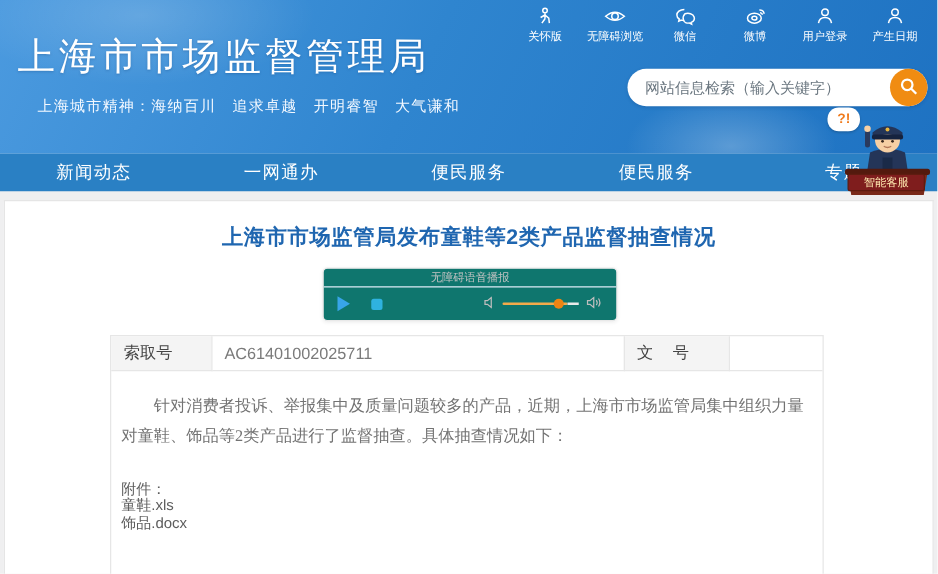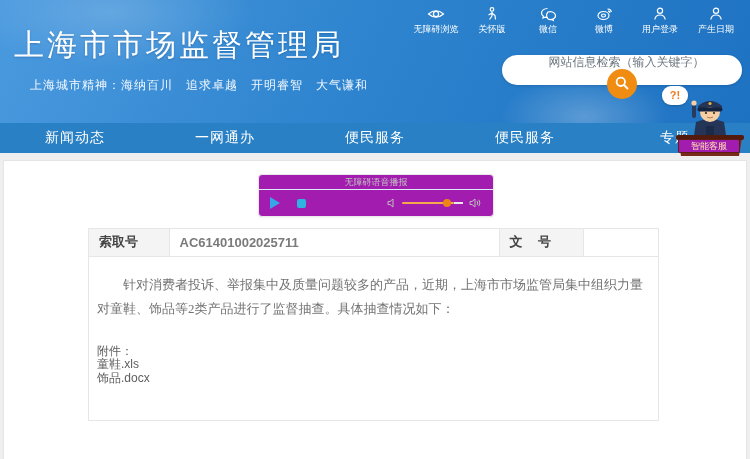--- a/index.html
+++ b/index.html
@@ -17,56 +17,56 @@
   }
   .topbar{ position:absolute; top:4px; right:6px; display:flex; }
   .util{ width:56px; text-align:center; color:#fff; cursor:pointer; }
   .util .uicon{ display:block; height:17px; line-height:17px; }
   .util .uicon svg{ vertical-align:middle; }
   .util .ulabel{ display:block; font-size:9px; margin-top:2px; white-space:nowrap; }
 
   .site-title{ position:absolute; left:14px; top:25px; color:#fff; font-size:30px; font-weight:normal; letter-spacing:3px; text-shadow:0 1px 2px rgba(0,40,90,.25); }
   .slogan{ position:absolute; left:30px; top:77px; color:#f2f8ff; font-size:12px; letter-spacing:1px; }
 
-  .search{ position:absolute; right:8px; top:55px; width:240px; height:30px; background:#fff; border-radius:15px; display:flex; align-items:center; box-shadow:0 1px 3px rgba(0,40,90,.2);flex-direction:column; }
+  .search{ position:absolute; right:8px; top:55px; width:240px; height:30px; background:#fff; border-radius:15px; display:flex; align-items:center; box-shadow:0 1px 3px rgba(0,40,90,.2); }
   .search input{ flex:1; border:0; outline:0; background:transparent; font-size:12px; color:#333; padding:0 6px 0 14px; font-family:inherit; }
   .search input::placeholder{ color:#6b7780; }
   .search-btn{ width:30px; height:30px; border:0; border-radius:50%; background:#f08c12; cursor:pointer; display:flex; align-items:center; justify-content:center; flex:0 0 30px; }
 
   
   .nav{ position:relative; height:30px; background:#2a80c4; display:flex; z-index:2; }
   .nav a{ flex:1; display:flex; align-items:center; justify-content:center; color:#fff; font-size:14px; text-decoration:none; cursor:pointer; letter-spacing:1px; }
   .nav a.active{ background:#0f549c; margin-top:-6px; padding-top:6px; }
 
   
   .mascot{ position:absolute; right:4px; top:86px; width:92px; height:72px; z-index:5; cursor:pointer; }
   .mascot svg{ position:absolute; left:0; top:0; }
-  .podium-label{ position:absolute; left:24px; top:53px; width:62px; height:14px; background:#a21caf; border:1px solid #5f1c10; color:#ffe9b0; font-size:9px; text-align:center; line-height:13px; border-radius:2px; }
+  .podium-label{ position:absolute; left:24px; top:53px; width:62px; height:14px; background:#7f1d1d; border:1px solid #5f1c10; color:#ffe9b0; font-size:9px; text-align:center; line-height:13px; border-radius:2px; }
   .bubble{ position:absolute; left:8px; top:0; width:26px; height:19px; background:#fff; border-radius:9px; font-size:11px; font-weight:bold; color:#f07b1d; text-align:center; line-height:19px; box-shadow:0 1px 2px rgba(0,0,0,.2); }
   .bubble:after{ content:""; position:absolute; left:14px; bottom:-4px; border:4px solid transparent; border-top-color:#fff; border-left-width:2px; }
 
   
   .card{ position:absolute; left:3px; right:3px; top:160px; bottom:-20px; background:#fff; border:1px solid #e5e5e5; border-bottom:0; }
   .article-title{ margin-top:17px; text-align:center; color:#1f66b0; font-size:17px; font-weight:bold; letter-spacing:.5px; }
 
   
-  .player{ width:236px; height:43px; margin:13px auto 0; margin-left:254px; background:#a21caf; border:1px solid #e9e9e9; border-radius:4px; box-shadow:0 1px 3px rgba(0,0,0,.06); }
+  .player{ width:236px; height:43px; margin:13px auto 0; margin-left:254px; background:#0f766e; border:1px solid #e9e9e9; border-radius:4px; box-shadow:0 1px 3px rgba(0,0,0,.06); }
   .player-status{ height:15px; text-align:center; font-size:9px; color:#c3c3c3; line-height:15px; border-bottom:1px solid #ddebf6; overflow:hidden; white-space:nowrap; }
   .player-controls{ height:26px; display:flex; align-items:center; padding:0 11px; }
   .play-btn{ width:0; height:0; border-top:6px solid transparent; border-bottom:6px solid transparent; border-left:10px solid #38a5e9; cursor:pointer; }
   .stop-btn{ width:9px; height:9px; background:#2fb2df; border-radius:2px; margin-left:17px; cursor:pointer; }
   .vol-group{ margin-left:auto; display:flex; align-items:center; }
   .vol-track{ position:relative; width:52px; height:2px; background:#f3aa4a; border-radius:1px; margin:0 5px; cursor:pointer; }
   .vol-track:after{ content:""; position:absolute; left:78%; top:-3px; width:8px; height:8px; background:#ee8413; border-radius:50%; }
   .vol-tail{ position:absolute; right:-9px; top:0; width:9px; height:2px; background:#e9e9e9; }
 
   
   .content-box{ position:relative; margin:11px 0 0 84px; width:571px; border:1px solid #e6e6e6; min-height:193px; background:#fff; }
   .meta-table{ width:100%; border-collapse:collapse; table-layout:fixed; font-size:13px; }
-  .meta-table th,.meta-table td{ border:1px solid #e6e6e6; height:27px; font-weight:bold; text-align:left; padding:0 10px; }
+  .meta-table th,.meta-table td{ border:1px solid #e6e6e6; height:27px; font-weight:normal; text-align:left; padding:0 10px; }
   .meta-table th{ background:#f4f4f4; color:#444; width:80px; }
   .meta-table th.w2{ width:84px; letter-spacing:6px; }
   .meta-table td{ color:#7a7a7a; }
   .meta-table td.v1{ width:330px; }
   .meta-table tr th:first-child{ border-left:0; }
   .meta-table tr td:last-child{ border-right:0; }
   .meta-table tr:first-child th,.meta-table tr:first-child td{ border-top:0; }
 
   .article-body{ padding:16px 8px 0 8px; font-size:13px; color:#737373; line-height:1.85; text-indent:2em;font-family:Liberation Serif, serif; }
   .attachments{ padding:24px 8px 10px 8px; font-size:12px; color:#5d5d5d; }
@@ -75,39 +75,39 @@
 </style>
 </head>
 <body>
 
 <div class="page">
 
   <header class="hero">
     <div class="topbar">
       <a class="util">
         <span class="uicon">
+          <svg width="16" height="16" viewBox="0 0 16 16">
+              <g stroke="#fff" stroke-width="1.2" fill="none">
+                <circle cx="8" cy="3.4" r="1.8"></circle>
+                <path d="M8 5.5 L8 10 M8 7 L4.5 9 M8 7 L11 9.5 L11.5 13.5 M8 10 L5.5 13.5"></path>
+              </g>
+            </svg>
+        </span>
+        <span class="ulabel">关怀版</span>
+      </a>
+      <a class="util">
+        <span class="uicon">
           <svg width="18" height="16" viewBox="0 0 18 16">
               <g stroke="#fff" stroke-width="1.2" fill="none">
                 <path d="M1.5 8 Q9 1.5 16.5 8 Q9 14.5 1.5 8 Z"></path>
                 <circle cx="9" cy="8" r="2.6"></circle>
               </g>
             </svg>
         </span>
         <span class="ulabel">无障碍浏览</span>
-      </a>
-      <a class="util">
-        <span class="uicon">
-          <svg width="16" height="16" viewBox="0 0 16 16">
-              <g stroke="#fff" stroke-width="1.2" fill="none">
-                <circle cx="8" cy="3.4" r="1.8"></circle>
-                <path d="M8 5.5 L8 10 M8 7 L4.5 9 M8 7 L11 9.5 L11.5 13.5 M8 10 L5.5 13.5"></path>
-              </g>
-            </svg>
-        </span>
-        <span class="ulabel">关怀版</span>
       </a>
       <a class="util">
         <span class="uicon">
           <svg width="17" height="16" viewBox="0 0 17 16">
               <g stroke="#fff" stroke-width="1.2" fill="none">
                 <path d="M7.5 2.5 C3.8 2.5 1.5 4.7 1.5 7 C1.5 8.4 2.3 9.5 3.4 10.2 L3 12 L5 11.1 C5.7 11.3 6.5 11.4 7.5 11.4"></path>
                 <path d="M8 6 C10.8 5 14.5 6 15.3 8.6 C15.9 10.5 14.6 12.2 13 12.9 L13.3 14.3 L11.6 13.4 C9.3 13.8 7.2 12.7 6.7 10.9 C6.2 9 7 7 8 6 Z"></path>
               </g>
             </svg>
         </span>
@@ -196,20 +196,21 @@
       <path d="M53 31 Q56 33 59 31" stroke="#b3795a" stroke-width="1" fill="none"></path>
 
       <path d="M24 52 L88 52 L85 70 L27 70 Z" fill="#7a2a1a"></path>
       <rect x="22" y="49" width="68" height="5" rx="2" fill="#531a0e"></rect>
     </svg>
     <div class="bubble">?!</div>
     <div class="podium-label">智能客服</div>
   </div>
 
   <main class="card">
+    <h2 class="article-title">上海市市场监管局发布童鞋等2类产品监督抽查情况</h2>
 
     <div class="player">
       <div class="player-status">无障碍语音播报</div>
       <div class="player-controls">
         <div class="play-btn"></div>
         <div class="stop-btn"></div>
         <div class="vol-group">
           <span>
             <svg width="10" height="10" viewBox="0 0 10 10">
                 <path d="M1 3.5 L3 3.5 L6 1 L6 9 L3 6.5 L1 6.5 Z" fill="none" stroke="#bdbdbd" stroke-width="1"></path>

